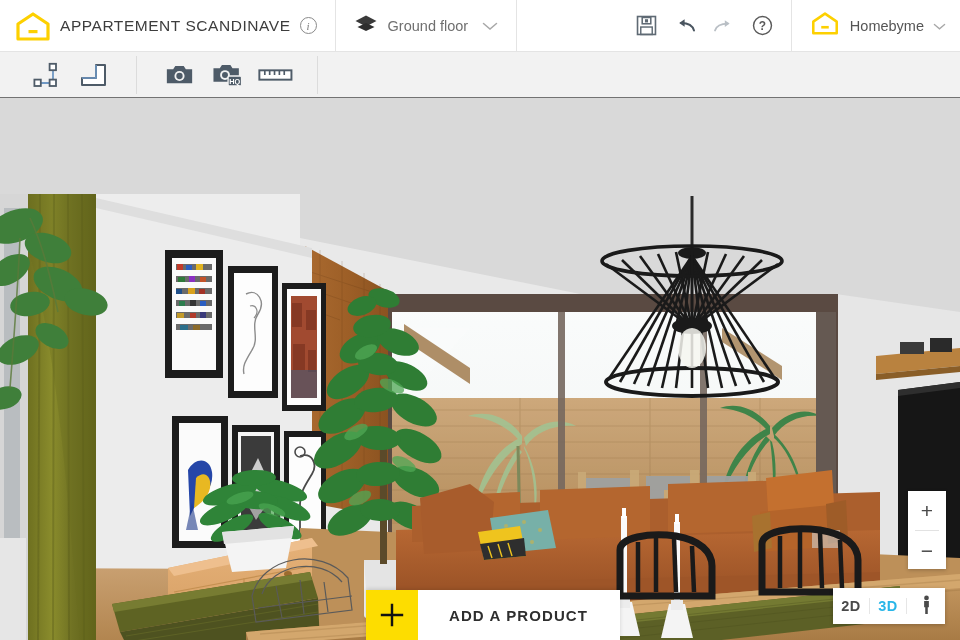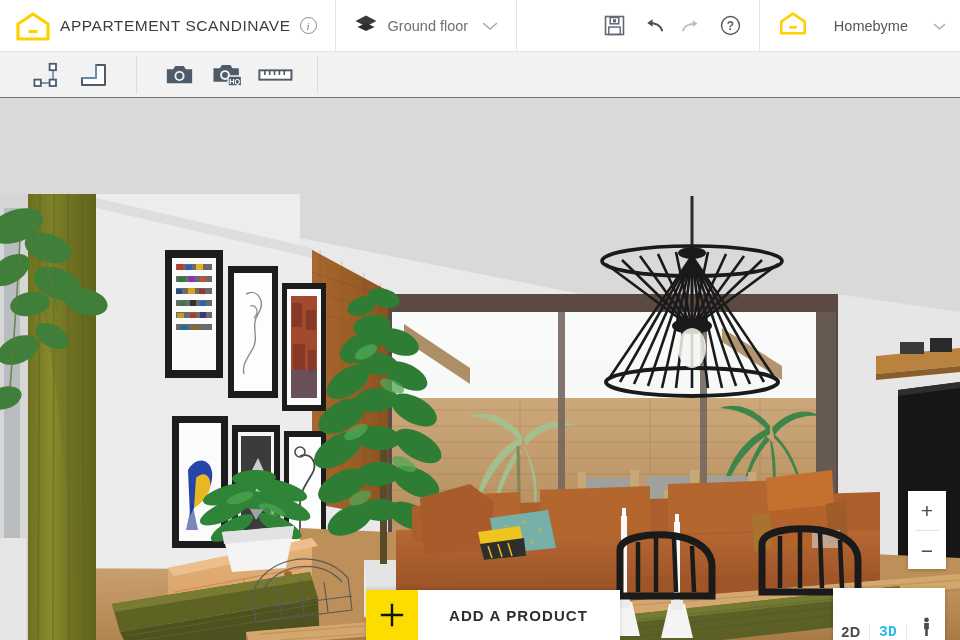--- a/index.html
+++ b/index.html
@@ -28,21 +28,21 @@
     display:flex; align-items:center; justify-content:center;
     margin-left:9px; flex:none; cursor:pointer;
   }
   .hdr-divider { width:1px; height:52px; background:#e4e4e4; flex:none; }
   .floor-group { display:flex; align-items:center; height:52px; padding:16px 18px; cursor:pointer; }
   .floor-label { font-size:14.5px; color:#6f6f6f; margin-left:10px; white-space:nowrap; }
   .chev { margin-left:14px; color:#a8a8a8; }
   .hdr-spacer { flex:1 1 auto; }
   .hdr-icons { display:flex; align-items:center; gap:17px; padding-right:18px; }
   .hdr-icon { cursor:pointer; display:flex; align-items:center; justify-content:center; }
-  .account-group { display:flex; align-items:center; height:52px; padding:0 14px 0 18px; cursor:pointer;gap:16px; }
+  .account-group { display:flex; align-items:center; height:52px; padding:0 14px 0 18px; cursor:pointer; }
   .account-name { font-size:14.5px; color:#555; margin-left:10px; white-space:nowrap; }
 
   
   .toolbar {
     position:absolute; top:52px; left:0; width:960px; height:46px;
     background:#f2f2f2; border-bottom:1px solid #737373;
     display:flex; align-items:center; z-index:29;
   }
   .tool-group { display:flex; align-items:center; height:46px; }
   .tool-btn {
@@ -64,30 +64,30 @@
     position:absolute; left:908px; top:491px; width:38px; height:78px;
     background:#fff; box-shadow:0 1px 4px rgba(0,0,0,0.24); z-index:20;
   }
   .zoom-btn {
     height:39px; display:flex; align-items:center; justify-content:center;
     font-size:21px; color:#4a4a4a; cursor:pointer; font-weight:300; line-height:1;
   }
   .zoom-sep { height:1px; background:#e2e2e2; margin:0 7px; }
 
   .view-toggle {
-    position:absolute; left:833px; top:588px; height:52px;
-    background:#fff; display:flex; align-items:flex-end;
+    position:absolute; left:833px; top:588px; height:36px;
+    background:#fff; display:flex; align-items:center;
     box-shadow:0 1px 4px rgba(0,0,0,0.24); z-index:20;
   }
   .vt-btn {
     width:37px; display:flex; align-items:center; justify-content:center;
     font-size:14.5px; font-weight:bold; letter-spacing:0.4px; cursor:pointer;
     color:#4a4a4a; border-right:1px solid #e6e6e6;
   }
-  .vt-btn.active { color:#29b6e8;font-family:Liberation Mono, monospace; }
+  .vt-btn.active { color:#29b6e8; }
   .vt-btn.last { border-right:none; width:38px; }
 
   .add-product {
     position:absolute; left:366px; top:590px; height:50px;
     display:flex; align-items:stretch; z-index:20; cursor:pointer;
     box-shadow:0 -1px 4px rgba(0,0,0,0.14);
   }
   .ap-plus {
     width:52px; background:#fddd00; display:flex;
     align-items:center; justify-content:center;

